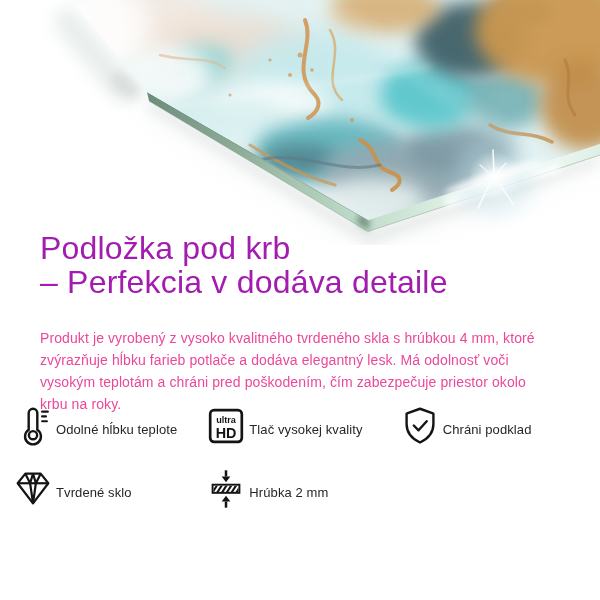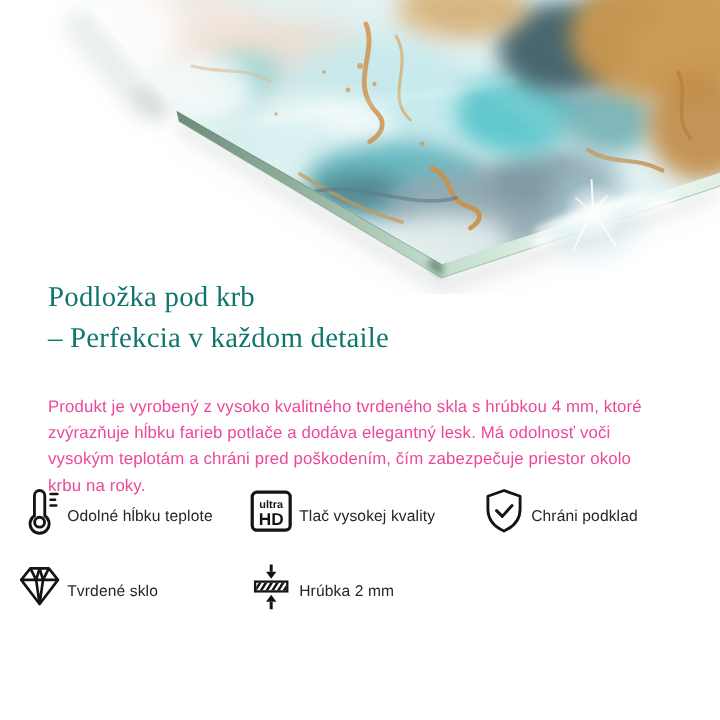--- a/index.html
+++ b/index.html
@@ -3,22 +3,22 @@
 <meta charset="utf-8">
 <style>
   html,body{margin:0;padding:0;}
   body{
     width:600px;height:600px;position:relative;overflow:hidden;
     background:#ffffff;font-family:"Liberation Sans",sans-serif;
   }
   .hero{position:absolute;top:0;left:0;width:600px;height:245px;}
   .title{
     position:absolute;left:40px;top:231px;width:520px;
-    font-family:Liberation Serif, serif;font-size:24px;line-height:34px;
-    color:#0f766e;letter-spacing:.2px;
+    font-family:Liberation Sans, sans-serif;font-size:32px;line-height:34px;
+    color:#a21caf;letter-spacing:.2px;
   }
   .desc{
     position:absolute;left:40px;top:313px;width:517px;
     font-size:14px;line-height:22px;color:#ec4899;letter-spacing:.1px;
   }
   .features{
     position:absolute;left:10px;top:403px;width:580px;
     display:grid;grid-template-columns:1fr 1fr 1fr;row-gap:17px;
   }
   .feature{display:flex;flex-direction:row;align-items:center;}
@@ -139,21 +139,21 @@
       <line x1="480" y1="165" x2="489" y2="173" stroke-width="1.4" opacity="0.7"></line>
       <line x1="506" y1="163" x2="498" y2="172" stroke-width="1.4" opacity="0.75"></line>
     </g>
     <circle cx="494" cy="177" r="2.8" fill="#ffffff"></circle>
   </g>
 </svg>
 </div>
 
 <div class="title">
   <div>Podložka pod krb</div>
-  <div>– Perfekcia v každom detaile</div>
+  <div>– Perfekcia v dodáva detaile</div>
 </div>
 
 <p class="desc">Produkt je vyrobený z vysoko kvalitného tvrdeného skla s hrúbkou 4 mm, ktoré zvýrazňuje hĺbku farieb potlače a dodáva elegantný lesk. Má odolnosť voči vysokým teplotám a chráni pred poškodením, čím zabezpečuje priestor okolo krbu na roky.</p>
 
 <div class="features">
 
   <div class="feature">
     <svg width="46" height="46" viewBox="0 0 48 48">
       <path class="ficon" d="M19.5,27.9 V10.5 A4.5,4.5 0 0 1 28.5,10.5 V27.9 A8.3,8.3 0 1 1 19.5,27.9 Z"></path>
       <circle class="ficon" cx="24" cy="33.6" r="4.3"></circle>

